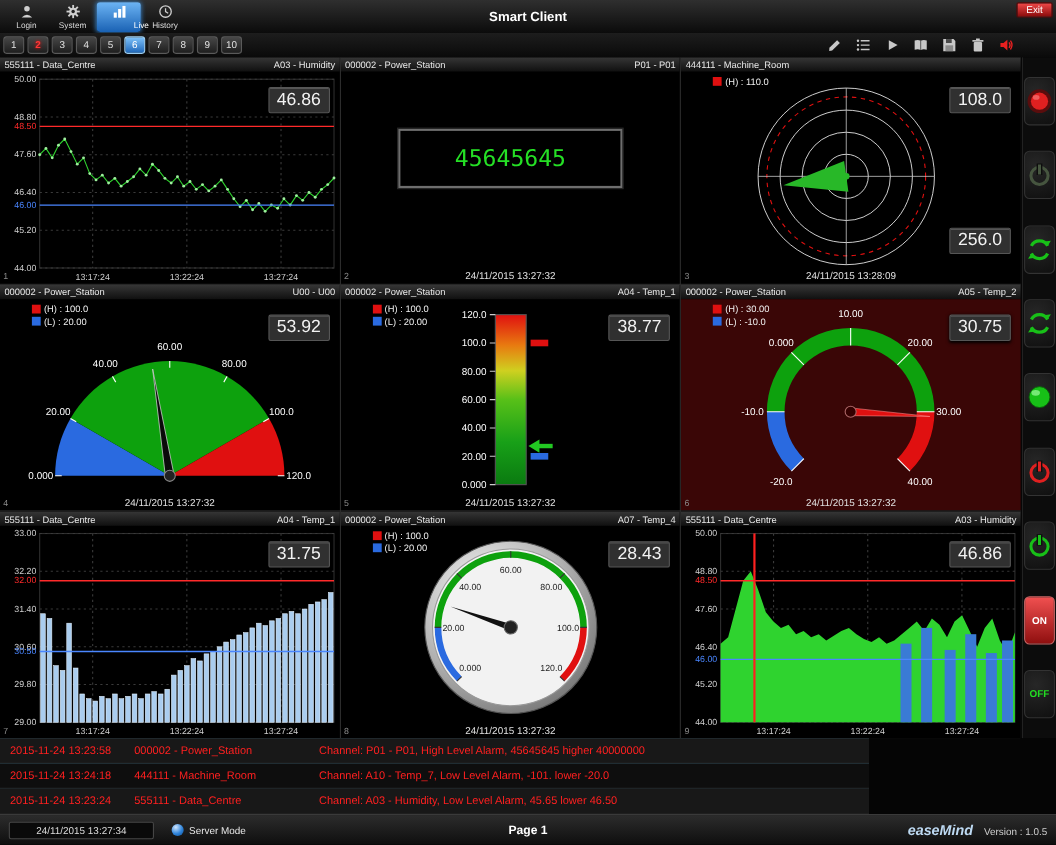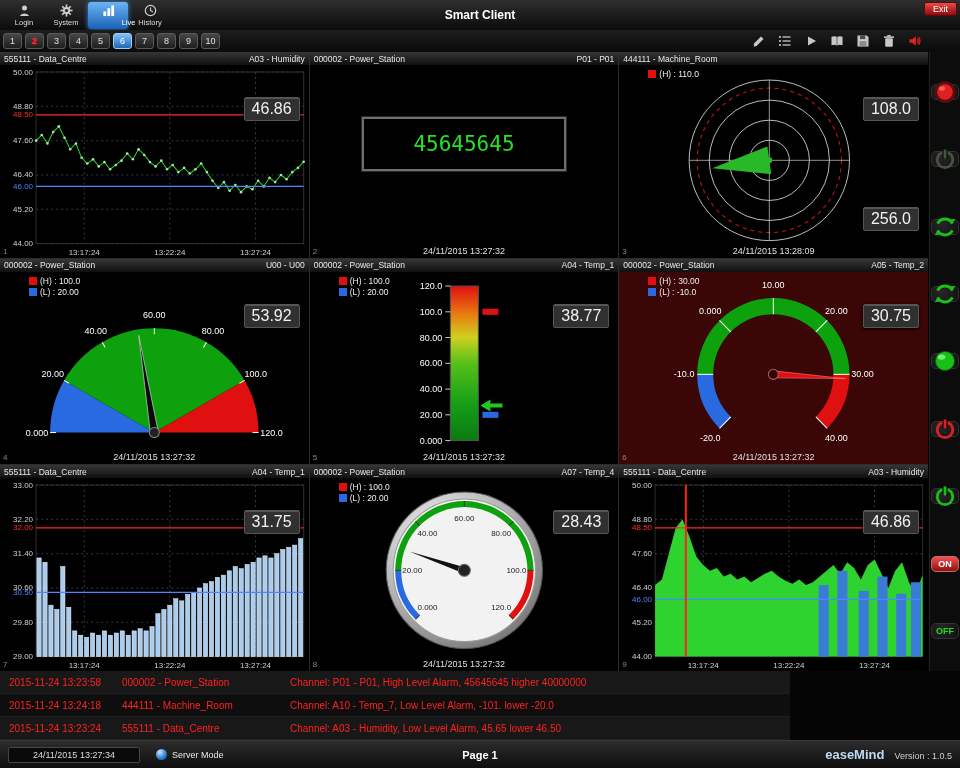--- a/index.html
+++ b/index.html
@@ -25,51 +25,51 @@
   .toolbar{margin-left:auto;margin-right:36px;display:flex;gap:8px;}
   .tool-btn{width:18px;height:16px;display:flex;align-items:center;justify-content:center;cursor:pointer;}
 
   
   .main{position:absolute;top:52px;left:0;width:928px;height:619px;display:grid;grid-template-columns:repeat(3,1fr);grid-template-rows:repeat(3,1fr);gap:1px;background:#2c2c2c;}
   .panel{position:relative;background:#000;overflow:hidden;}
   .panel-header{height:13px;background:linear-gradient(#363636,#101010);display:flex;justify-content:space-between;align-items:center;padding:0 4px;font-size:8.5px;color:#e8e8e8;}
   .panel-body{position:absolute;top:13px;left:0;right:0;bottom:0;}
   .panel.alarm-bg .panel-body{background:#3a0606;}
   .chart{position:absolute;inset:0;width:100%;height:100%;}
-  .value-badge{position:absolute;top:32px;right:9px;background:#303030;border:1px solid #565656;border-radius:2px;padding:0 7px;font-size:16px;line-height:22px;color:#f2f2f2;box-shadow:inset 0 1px 0 rgba(255,255,255,.18),0 1px 3px #000;z-index:5;}
+  .value-badge{position:absolute;top:14px;right:9px;background:#303030;border:1px solid #565656;border-radius:2px;padding:0 7px;font-size:16px;line-height:22px;color:#f2f2f2;box-shadow:inset 0 1px 0 rgba(255,255,255,.18),0 1px 3px #000;z-index:5;}
   .value-badge.low{top:142px;}
   .legend{position:absolute;top:4px;left:5px;z-index:4;font-size:8.5px;color:#f0f0f0;}
   .legend-item{display:flex;align-items:center;gap:3px;margin-bottom:1px;padding-left:24px;}
   .legend-sw{width:8px;height:8px;display:inline-block;}
   .timestamp{position:absolute;bottom:2px;left:0;right:0;text-align:center;font-size:9px;color:#e0e0e0;z-index:4;}
   .panel-num{position:absolute;bottom:2px;left:3px;font-size:8px;color:#8a8a8a;z-index:4;}
   .digital-box{position:absolute;top:52px;left:50%;transform:translateX(-50%);width:204px;height:54px;background:#000;border:2px solid #6e6e6e;outline:1px solid #2a2a2a;display:flex;align-items:center;justify-content:center;font-family:"DejaVu Sans Mono",monospace;font-size:21px;color:#25e025;}
 
   
   .sidebar{position:absolute;top:52px;right:0;width:31px;height:619px;background:#0c0c0c;border-left:1px solid #222;display:flex;flex-direction:column;align-items:center;justify-content:space-around;padding:6px 0;z-index:55;}
-  .sbtn{width:28px;height:16px;background:radial-gradient(circle at 38% 30%,#272727,#101010);border:1px solid #333;border-radius:5px;display:flex;align-items:center;justify-content:center;cursor:pointer;}
+  .sbtn{width:28px;height:44px;background:radial-gradient(circle at 38% 30%,#272727,#101010);border:1px solid #333;border-radius:5px;display:flex;align-items:center;justify-content:center;cursor:pointer;}
   .sbtn.on{background:linear-gradient(#f05050,#900f0f);color:#fff;font-size:9px;font-weight:bold;border-color:#c66;}
   .sbtn.off{color:#22dd22;font-size:9px;font-weight:bold;}
 
   
   .alarm-list{position:absolute;top:671px;left:0;width:790px;height:69px;background:#7dd3fc;}
   .alarm-row{height:23px;display:flex;align-items:center;font-size:10px;color:#ff2020;border-bottom:1px solid #1f1f1f;cursor:pointer;background:#0e0e0e;}
   .alarm-row:nth-child(odd){background:#181818;}
   .al-time{width:122px;padding-left:9px;flex-shrink:0;}
   .al-station{width:168px;flex-shrink:0;}
   .al-msg{flex:1;}
 
   
   .statusbar{position:absolute;bottom:0;left:0;width:960px;height:28px;background:linear-gradient(#2c2c2c,#0e0e0e);border-top:1px solid #3a3a3a;display:flex;align-items:center;padding:0 8px;z-index:60;}
   .date-box{border:1px solid #454545;background:#0a0a0a;color:#dcdcdc;font-size:9px;padding:2px 24px;border-radius:2px;}
   .mode{display:flex;align-items:center;gap:5px;margin-left:16px;font-size:9px;color:#e8e8e8;}
   .mode-dot{width:11px;height:11px;border-radius:50%;background:radial-gradient(circle at 35% 28%,#cfe6ff,#2f84da 55%,#0c4d92);}
   .page-label{position:absolute;left:50%;transform:translateX(-50%);font-size:11px;font-weight:bold;color:#fff;}
   .brand{margin-left:auto;display:flex;align-items:baseline;gap:10px;}
-  .brand-logo{font-weight:bold;font-size:13px;color:#bdd9f2;}
+  .brand-logo{font-style:italic;font-weight:bold;font-size:13px;color:#bdd9f2;}
   .brand-version{font-size:9px;color:#cfcfcf;}
 
   .watermark{position:absolute;top:368px;left:0;width:928px;text-align:center;font-size:30px;color:#a0a0a0;opacity:.55;z-index:40;pointer-events:none;letter-spacing:1px;}
 </style>
 </head>
 <body>
 
 <div id="app">
 
   <div class="topbar">

